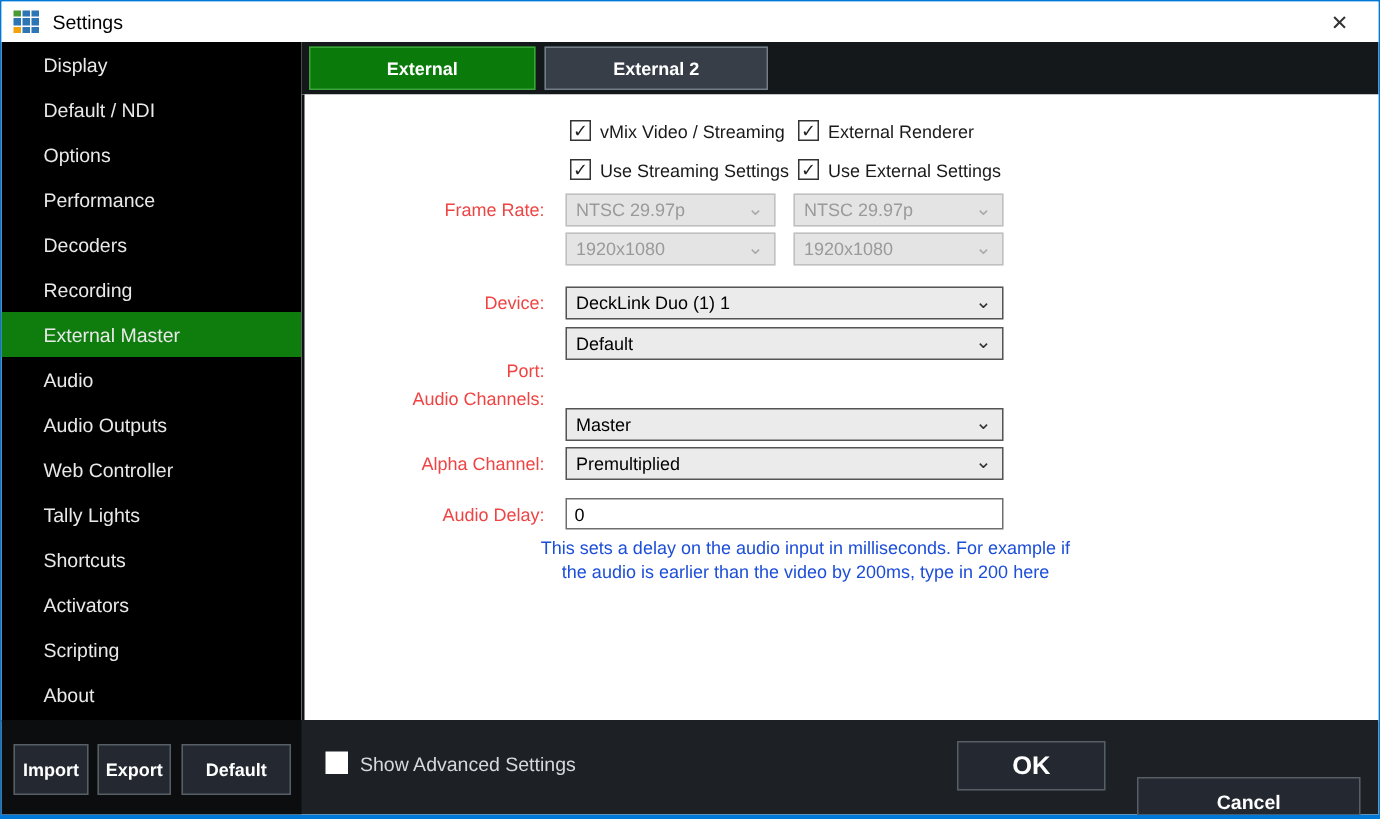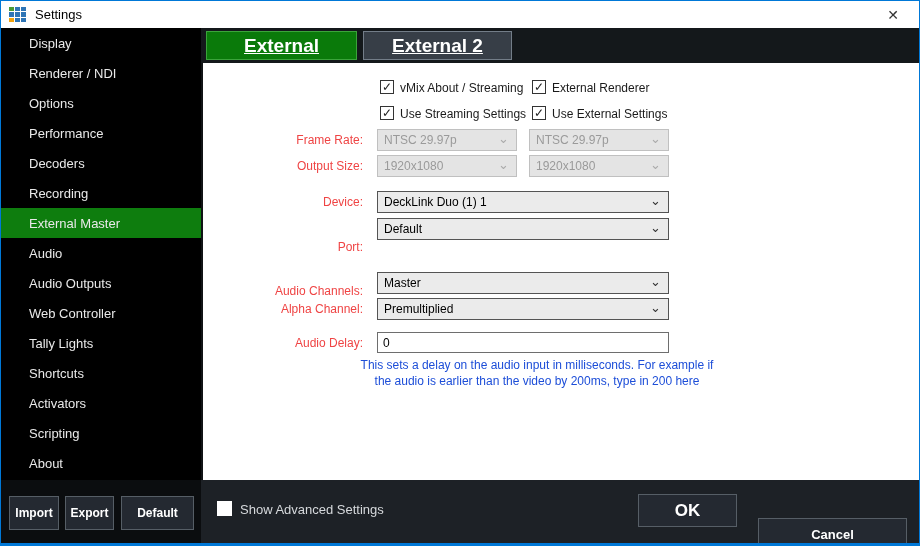--- a/index.html
+++ b/index.html
@@ -54,21 +54,21 @@
   .side-item.selected { background: #0e7d0e; }
 
   
   .tabstrip {
     position: absolute; left: 200px; top: 27px; right: 0; height: 35px;
     background: #14181b;
   }
   .tab {
     position: absolute; top: 3px; height: 29px;
     display: flex; align-items: center; justify-content: center;
-    color: #ffffff; font-size: 19px; font-weight: bold; cursor: pointer; text-decoration: underline;
+    color: #ffffff; font-size: 12px; font-weight: bold; cursor: pointer;
   }
   .tab-active {
     left: 5px; width: 151px;
     background: #0a7a0a; border: 1px solid #3ba43b;
   }
   .tab-inactive {
     left: 162px; width: 149px;
     background: #373e47; border: 1px solid #737d88;
   }
 
@@ -161,21 +161,21 @@
     </div>
     <span class="title-text">Settings</span>
     <div class="close-btn">✕</div>
   </div>
 
   <div class="sidebar">
     <div class="side-item">
         <span>Display</span>
       </div>
     <div class="side-item">
-        <span>Renderer / NDI</span>
+        <span>Default / NDI</span>
       </div>
     <div class="side-item">
         <span>Options</span>
       </div>
     <div class="side-item">
         <span>Performance</span>
       </div>
     <div class="side-item">
         <span>Decoders</span>
       </div>
@@ -214,21 +214,21 @@
   <div class="tabstrip">
     <div class="tab tab-active">External</div>
     <div class="tab tab-inactive">External 2</div>
   </div>
 
   <div class="panel">
 
     <div class="checkbox" style="left:177px; top:17px;">
         <span>✓</span>
       </div>
-    <span class="cb-label" style="left:197px; top:18px;">vMix About / Streaming</span>
+    <span class="cb-label" style="left:197px; top:18px;">vMix Video / Streaming</span>
     <div class="checkbox" style="left:329px; top:17px;">
         <span>✓</span>
       </div>
     <span class="cb-label" style="left:349px; top:18px;">External Renderer</span>
 
     <div class="checkbox" style="left:177px; top:43px;">
         <span>✓</span>
       </div>
     <span class="cb-label" style="left:197px; top:44px;">Use Streaming Settings</span>
     <div class="checkbox" style="left:329px; top:43px;">
@@ -239,21 +239,20 @@
     <div class="field-label" style="top:70px;">Frame Rate:</div>
     <div class="dropdown dd-disabled" style="left:174px; top:66px; width:140px;">
       <span>NTSC 29.97p</span>
       <span class="dd-chevron">⌄</span>
     </div>
     <div class="dropdown dd-disabled" style="left:326px; top:66px; width:140px;">
       <span>NTSC 29.97p</span>
       <span class="dd-chevron">⌄</span>
     </div>
 
-    <div class="field-label" style="top:96px;">Output Size:</div>
     <div class="dropdown dd-disabled" style="left:174px; top:92px; width:140px;">
       <span>1920x1080</span>
       <span class="dd-chevron">⌄</span>
     </div>
     <div class="dropdown dd-disabled" style="left:326px; top:92px; width:140px;">
       <span>1920x1080</span>
       <span class="dd-chevron">⌄</span>
     </div>
 
     <div class="field-label" style="top:132px;">Device:</div>
@@ -261,21 +260,21 @@
       <span>DeckLink Duo (1) 1</span>
       <span class="dd-chevron">⌄</span>
     </div>
 
     <div class="field-label" style="top:159px;margin-top:18px;">Port:</div>
     <div class="dropdown dd-enabled" style="left:174px; top:155px; width:292px;">
       <span>Default</span>
       <span class="dd-chevron">⌄</span>
     </div>
 
-    <div class="field-label" style="top:221px;padding-left:32px;">Audio Channels:</div>
+    <div class="field-label" style="top:196px;padding-left:32px;">Audio Channels:</div>
     <div class="dropdown dd-enabled" style="left:174px; top:209px; width:292px;">
       <span>Master</span>
       <span class="dd-chevron">⌄</span>
     </div>
 
     <div class="field-label" style="top:239px;">Alpha Channel:</div>
     <div class="dropdown dd-enabled" style="left:174px; top:235px; width:292px;">
       <span>Premultiplied</span>
       <span class="dd-chevron">⌄</span>
     </div>

